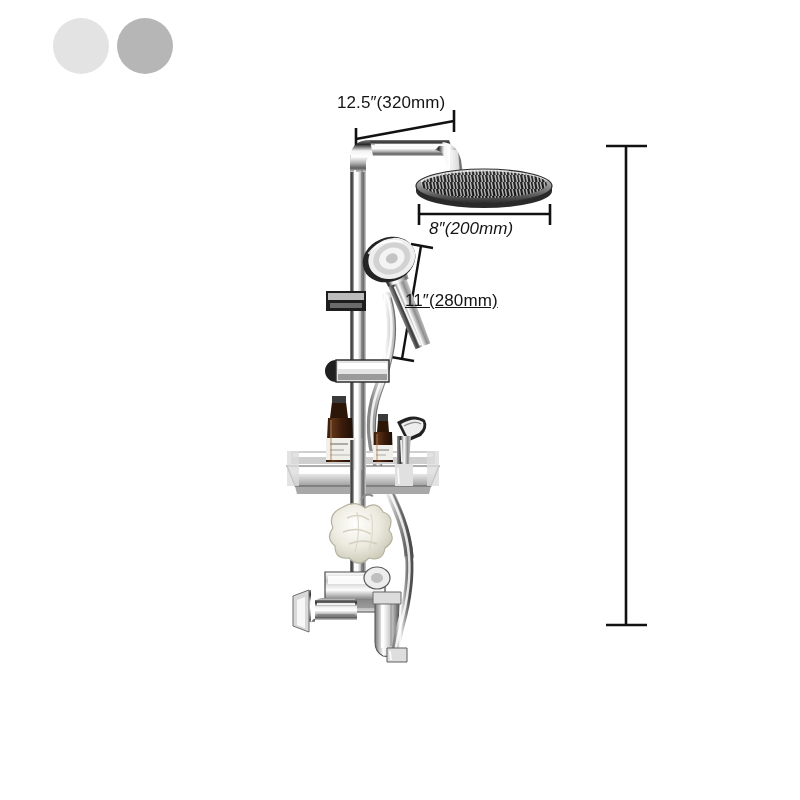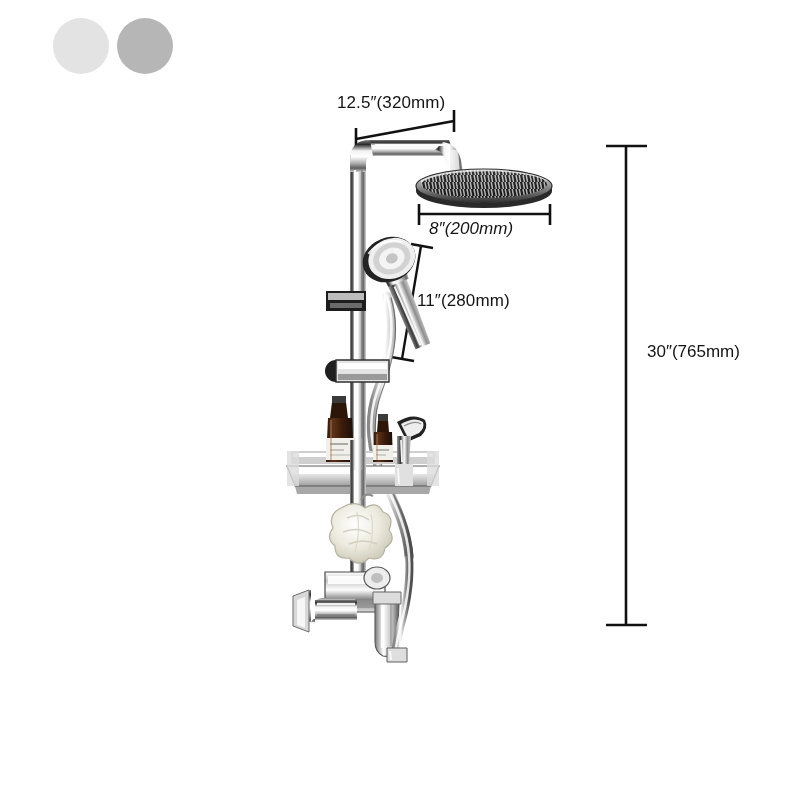--- a/index.html
+++ b/index.html
@@ -40,21 +40,21 @@
   .dim-label {
     position: absolute;
     font-family: "Liberation Sans", sans-serif;
     font-size: 17px;
     letter-spacing: 0.1px;
     color: #141414;
     white-space: nowrap;
   }
   .dim-label.lbl-top      { left: 312px; top: 93px;  }
   .dim-label.lbl-head     { left: 404px; top: 219px; font-style: italic; }
-  .dim-label.lbl-hand     { left: 392px; top: 291px; }
+  .dim-label.lbl-hand     { left: 380px; top: 291px; text-decoration: underline; }
   .height-stack {
     position: absolute;
     left: 622px;
     top: 337px;
     line-height: 30px;
   }
   .height-stack div {
     font-size: 17px;
     color: #141414;
     white-space: nowrap;
@@ -355,19 +355,18 @@
 
   </svg>
 
   <div class="dim-label lbl-top">12.5″(320mm)</div>
 
   <div class="dim-label lbl-head">8″(200mm)</div>
 
   <div class="dim-label lbl-hand">11″(280mm)</div>
 
   <div class="height-stack">
-    <div>30″(765mm)</div>
   </div>
 
   <div class="hidden-acc">Light Chrome</div>
   <div class="hidden-acc">Brushed Nickel</div>
 
 </div>
 
 </body></html>

